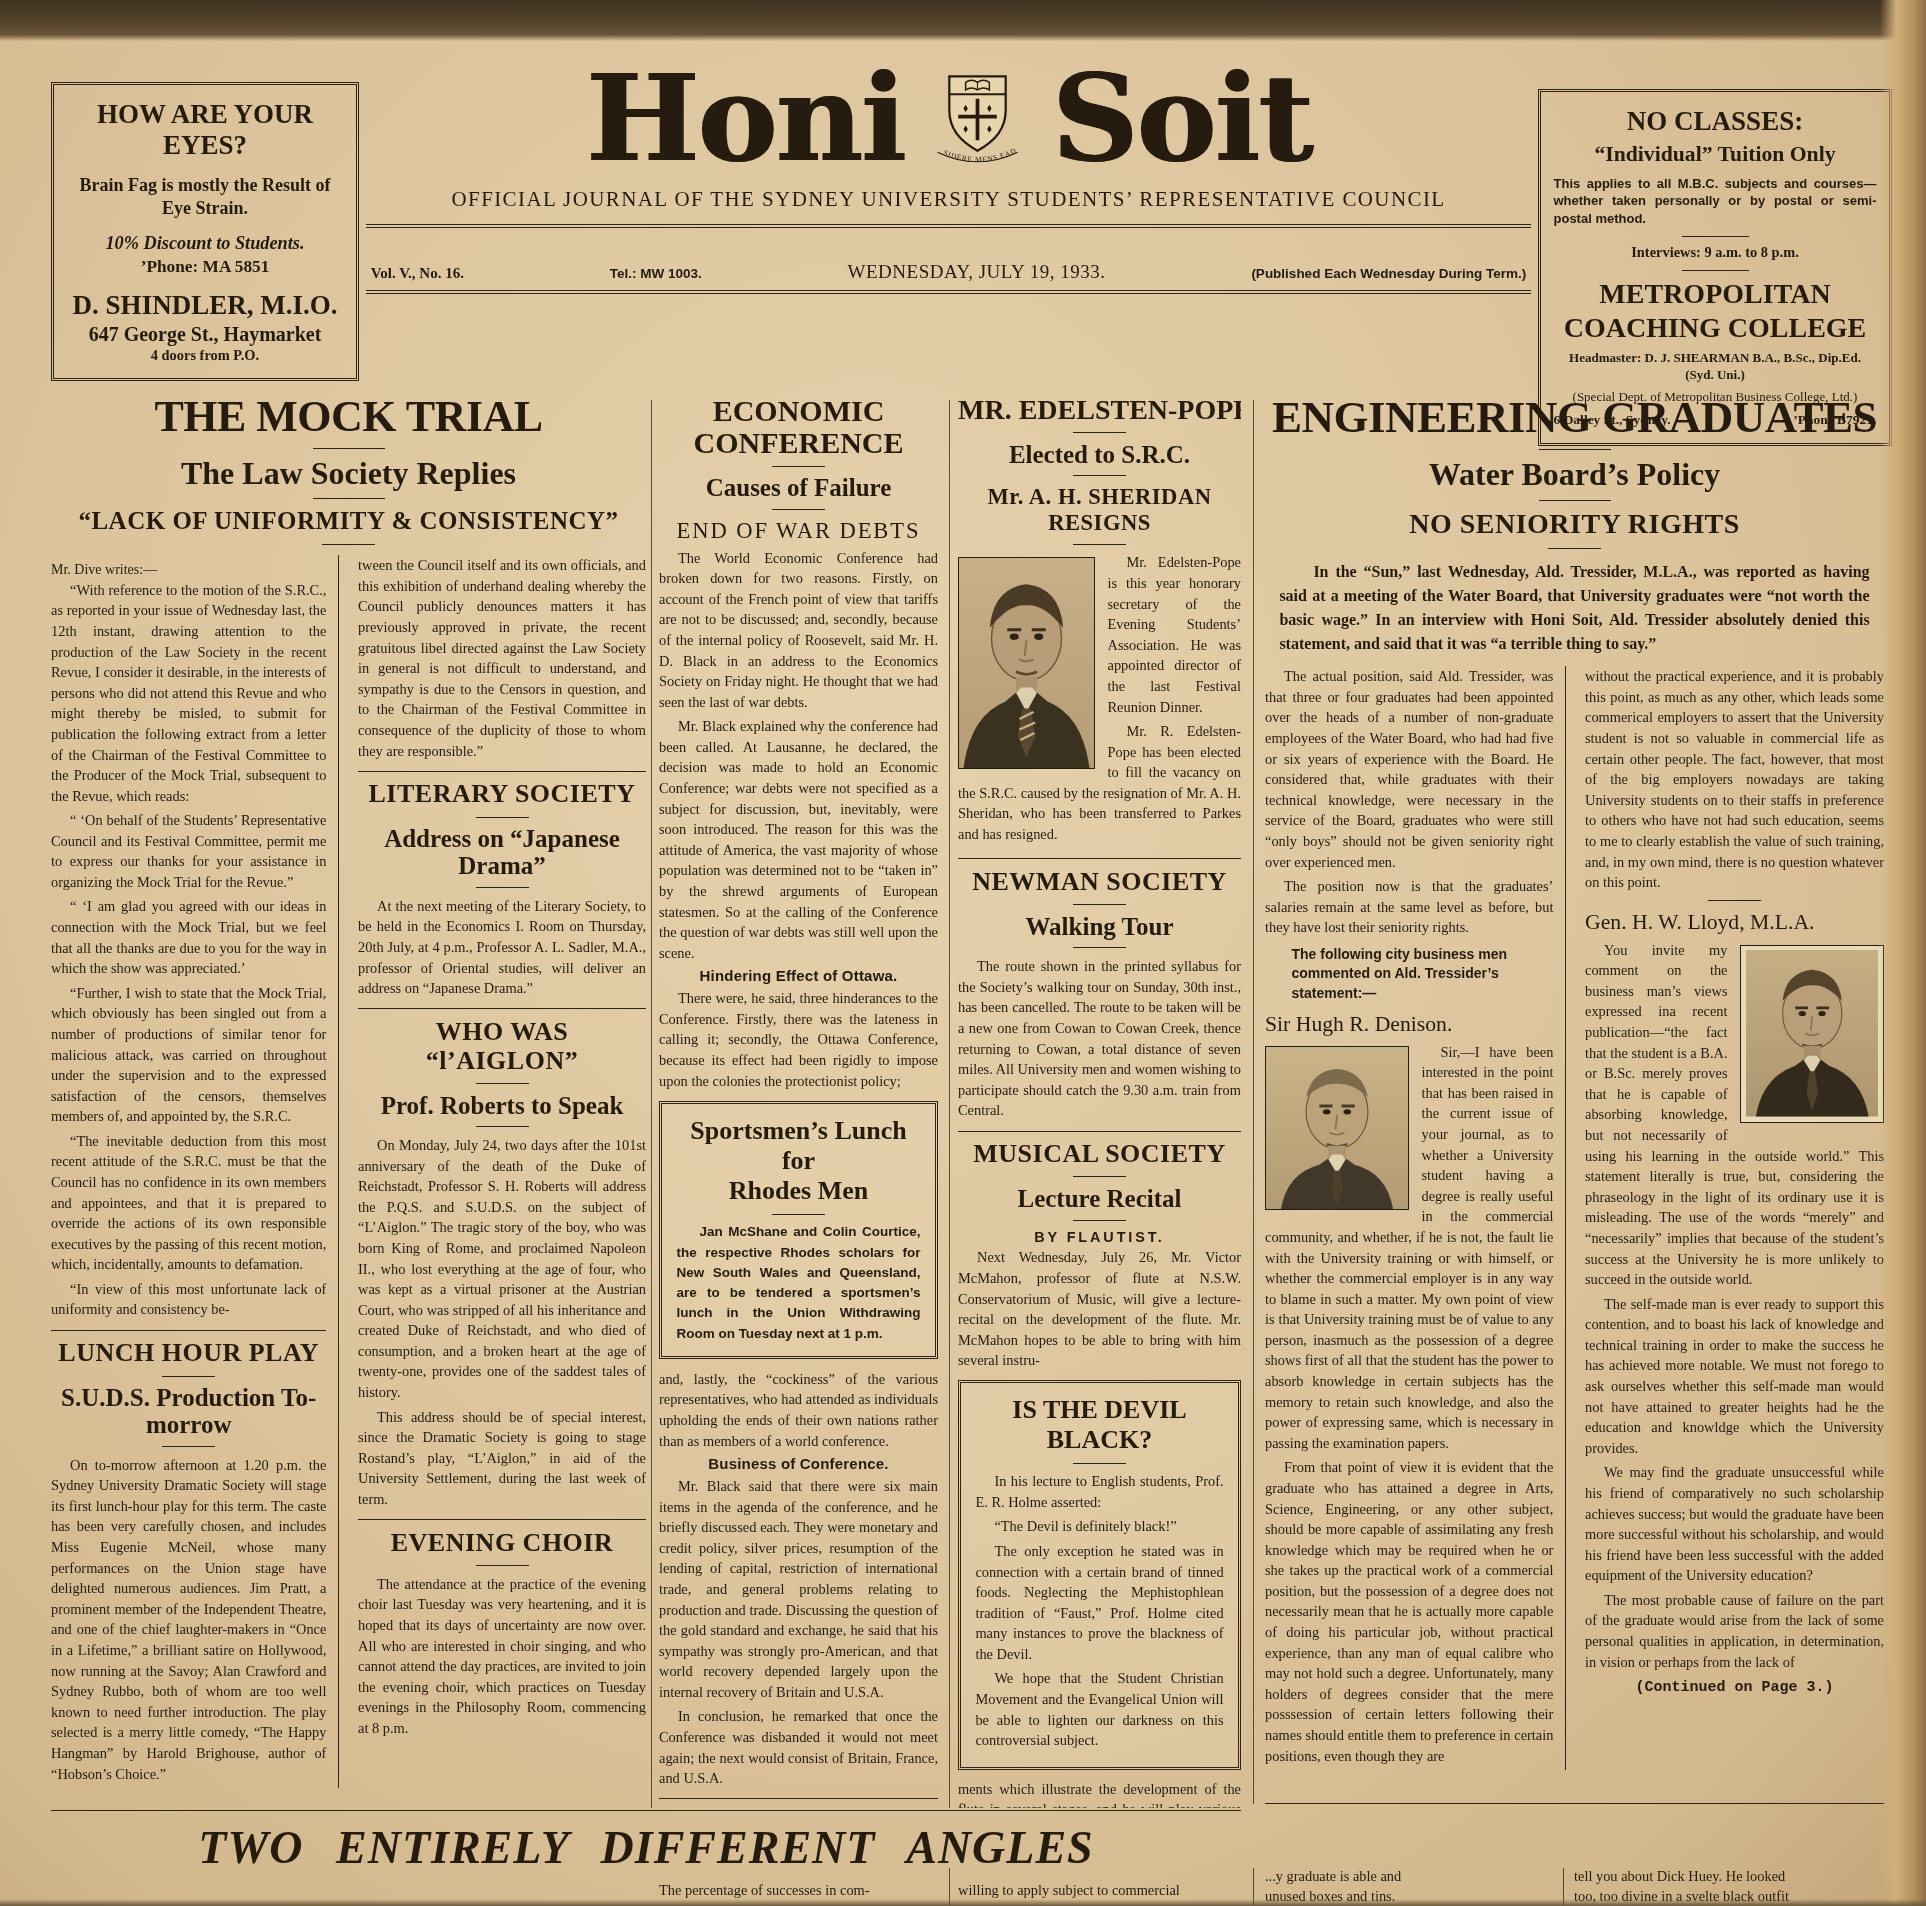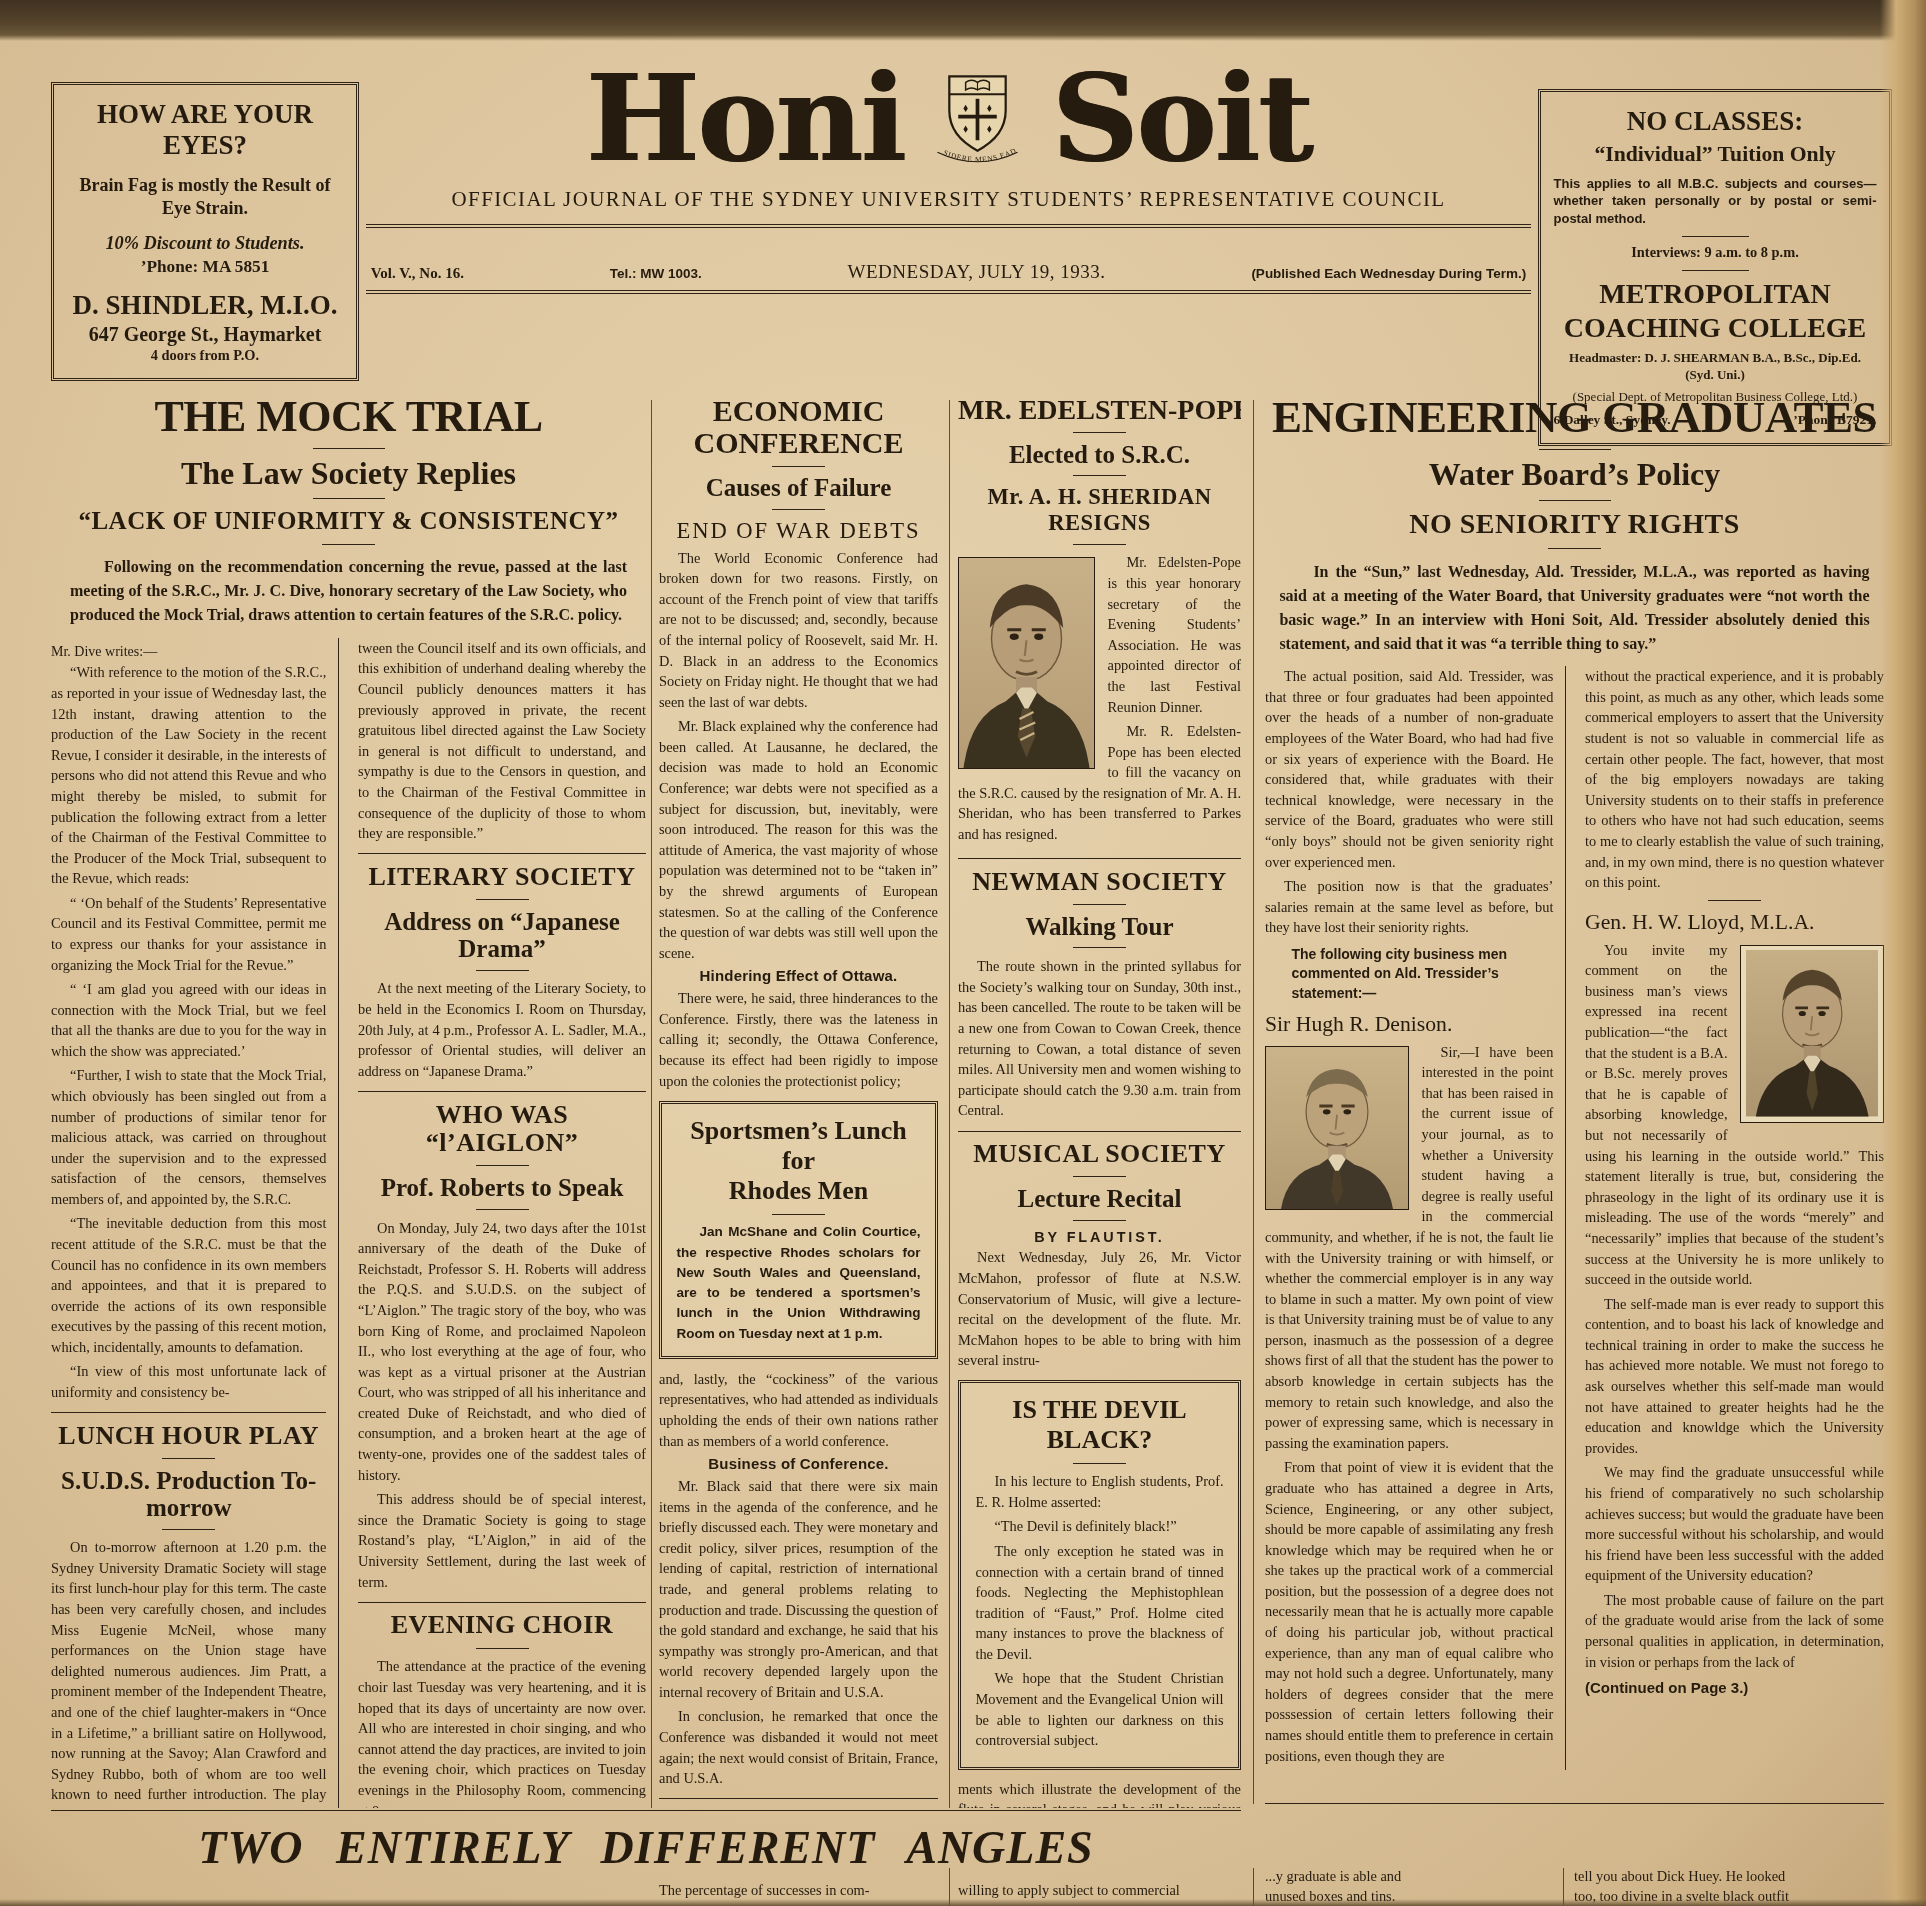--- a/index.html
+++ b/index.html
@@ -38,21 +38,21 @@
   .byline-caps{font-weight:bold;text-align:center;font-size:14.4px;letter-spacing:2.9px;margin:6.7px 0 2.9px;font-family:"Liberation Sans",sans-serif;}
 
   
   .bt{font-size:14.4px;line-height:1.43;text-align:justify;color:var(--ink);}
   .bt p{margin:0 0 3.9px;text-indent:19px;}
   .noindent-first p:first-child{text-indent:0;}
   .lead{font-weight:bold;font-size:16px;line-height:1.5;text-align:justify;}
   .lead p{text-indent:34px;margin:0;}
   .writes{font-size:14px;margin:6.7px 0 1.9px;}
   .boldnote{font-weight:bold;font-family:"Liberation Sans",sans-serif;font-size:14px;line-height:1.4;padding-left:26.5px;margin:6.7px 0;}
-  .continued{font-weight:bold;text-align:left;font-size:15px;margin:6.7px 0 3.9px;font-family:Liberation Sans, sans-serif;}
+  .continued{font-weight:bold;text-align:center;font-size:15px;margin:6.7px 0 3.9px;font-family:Liberation Mono, monospace;}
 
   
   .abs{position:absolute;}
   .twocol{display:flex;margin-top:10.6px;}
   .twocol .colA{flex:0 0 287px;padding-right:11.6px;}
   .twocol .colB{flex:1;border-left:1px solid var(--rule);padding-left:19px;}
 
   
   .boxed{border:3.4px double var(--rule);padding:12.5px 14.4px;background:rgba(233,216,177,.35);}
   .box-title{font-size:26px;font-weight:bold;text-align:center;line-height:1.15;}
@@ -165,23 +165,20 @@
   <div class="vrule" style="left:949px;top:400px;height:1408px;"></div>
   <div class="vrule" style="left:1253px;top:400px;height:1404px;"></div>
 
   <div class="abs" style="left:51px;top:395px;width:595px;height:1413px;overflow:hidden;">
     <div class="kick-xl">THE MOCK TRIAL</div>
     <div class="shortrule"></div>
     <div class="head-serif">The Law Society Replies</div>
     <div class="shortrule"></div>
     <div class="head-caps">“LACK OF UNIFORMITY &amp; CONSISTENCY”</div>
     <div class="shortrule thin"></div>
-    <div class="lead" style="padding:2.9px 19px 0;">
-        <p>Following on the recommendation concerning the revue, passed at the last meeting of the S.R.C., Mr. J. C. Dive, honorary secretary of the Law Society, who produced the Mock Trial, draws attention to certain features of the S.R.C. policy.</p>
-      </div>
     <div class="twocol">
       <div class="colA">
         <div class="writes">Mr. Dive writes:—</div>
         <div class="bt">
             <p>“With reference to the motion of the S.R.C., as reported in your issue of Wednesday last, the 12th instant, drawing attention to the production of the Law Society in the recent Revue, I consider it desirable, in the interests of persons who did not attend this Revue and who might thereby be misled, to submit for publication the following extract from a letter of the Chairman of the Festival Committee to the Producer of the Mock Trial, subsequent to the Revue, which reads:</p>
             <p>“ ‘On behalf of the Students’ Representative Council and its Festival Committee, permit me to express our thanks for your assistance in organizing the Mock Trial for the Revue.”</p>
             <p>“ ‘I am glad you agreed with our ideas in connection with the Mock Trial, but we feel that all the thanks are due to you for the way in which the show was appreciated.’</p>
             <p>“Further, I wish to state that the Mock Trial, which obviously has been singled out from a number of productions of similar tenor for malicious attack, was carried on throughout under the supervision and to the expressed satisfaction of the censors, themselves members of, and appointed by, the S.R.C.</p>
             <p>“The inevitable deduction from this most recent attitude of the S.R.C. must be that the Council has no confidence in its own members and appointees, and that it is prepared to override the actions of its own responsible executives by the passing of this recent motion, which, incidentally, amounts to defamation.</p>
             <p>“In view of this most unfortunate lack of uniformity and consistency be-</p>

